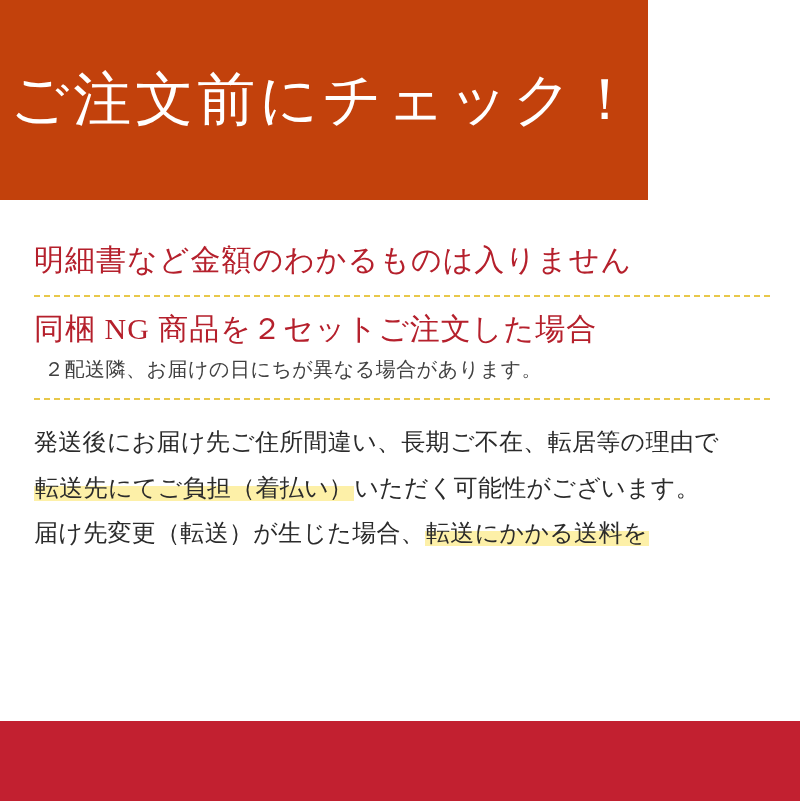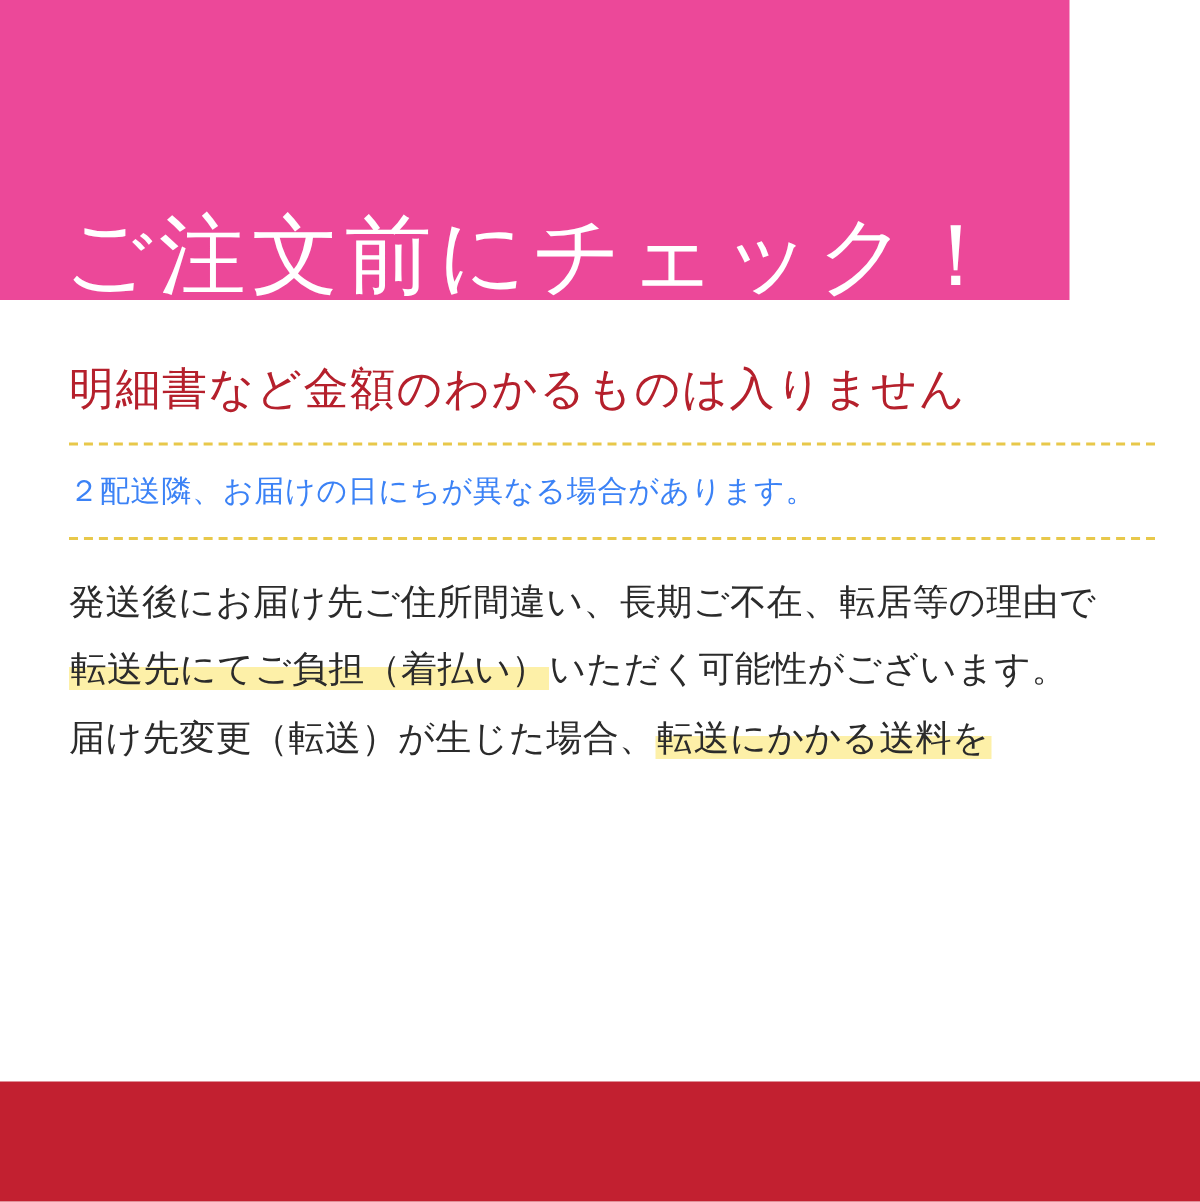--- a/index.html
+++ b/index.html
@@ -19,25 +19,25 @@
     height: 801px;
     box-sizing: border-box;
     background: #ffffff;
   }
 
   
   .banner {
     position: absolute;
     left: 0;
     top: 0;
-    width: 713px;
+    width: 648px;
     height: 200px;
-    background: #ec4899;
+    background: #c2410c;
     display: flex;
-    align-items: flex-end;
+    align-items: center;
     justify-content: center;
   }
   .banner-title {
     color: #ffffff;
     font-size: 58px;
     letter-spacing: 4px;
     line-height: 1;
     white-space: nowrap;
     font-family: "Liberation Serif", "DejaVu Serif", serif;
   }
@@ -53,43 +53,44 @@
   }
 
   
   .content {
     position: absolute;
     left: 0;
     top: 200px;
     width: 800px;
     height: 521px;
     box-sizing: border-box;
-    padding: 40px 30px 0 46px;
+    padding: 40px 30px 0 34px;
   }
 
   .block {
     padding: 0 0 0 0;
   }
 
   .heading {
     color: #b5202c;
     font-size: 30px;
     line-height: 1.35;
     letter-spacing: 1px;
     white-space: nowrap;
     font-family: "Liberation Serif", "DejaVu Serif", serif;
   }
 
   .sub {
-    color: #3b82f6;
+    color: #404040;
     font-size: 20px;
     line-height: 1.45;
     letter-spacing: 0.5px;
     white-space: nowrap;
-    font-family: Liberation Mono, monospace;
+    font-family: Liberation Sans, sans-serif;
+    margin-left: 10px;
   }
 
   .body-line {
     color: #2b2b2b;
     font-size: 24px;
     line-height: 1.9;
     letter-spacing: 0.3px;
     white-space: nowrap;
     font-family: "Liberation Serif", "DejaVu Serif", serif;
   }
@@ -120,20 +121,21 @@
 
   <div class="content">
 
     <div class="block">
       <div class="heading">明細書など金額のわかるものは入りません</div>
     </div>
 
     <div class="divider"></div>
 
     <div class="block">
+      <div class="heading">同梱 NG 商品を２セットご注文した場合</div>
       <div class="gap-3"></div>
       <div class="sub">２配送隣、お届けの日にちが異なる場合があります。</div>
     </div>
 
     <div class="divider"></div>
 
     <div class="block">
       <div class="gap-1"></div>
       <div class="body-line">
         <span>発送後にお届け先ご住所間違い、長期ご不在、転居等の理由で</span>

